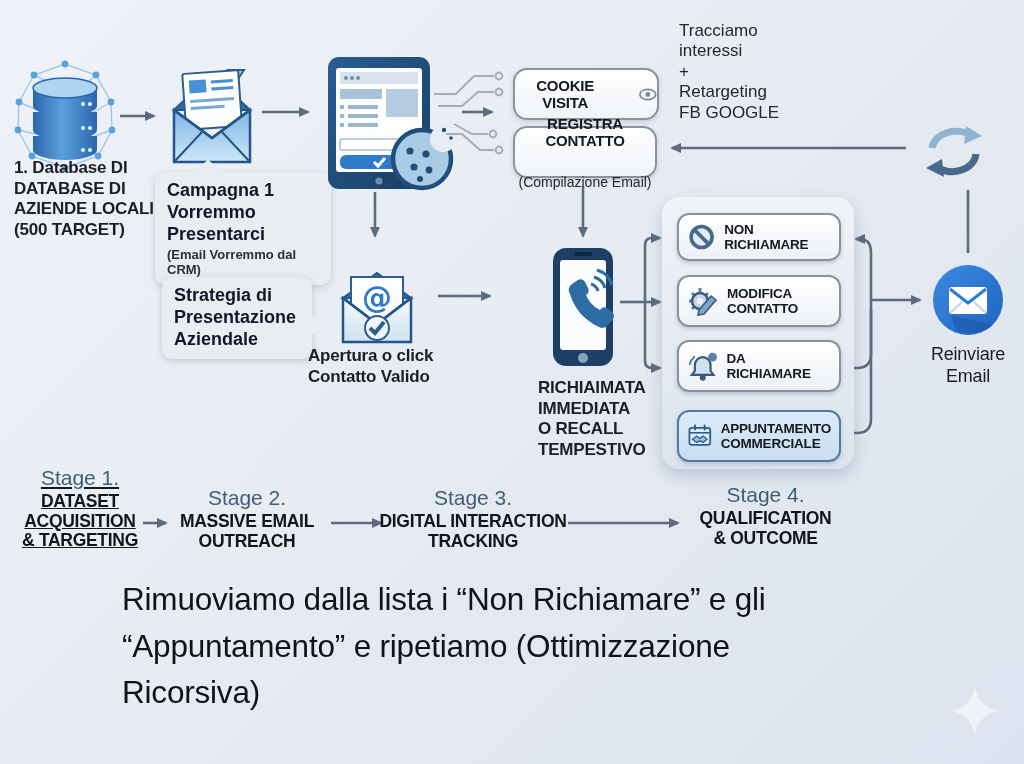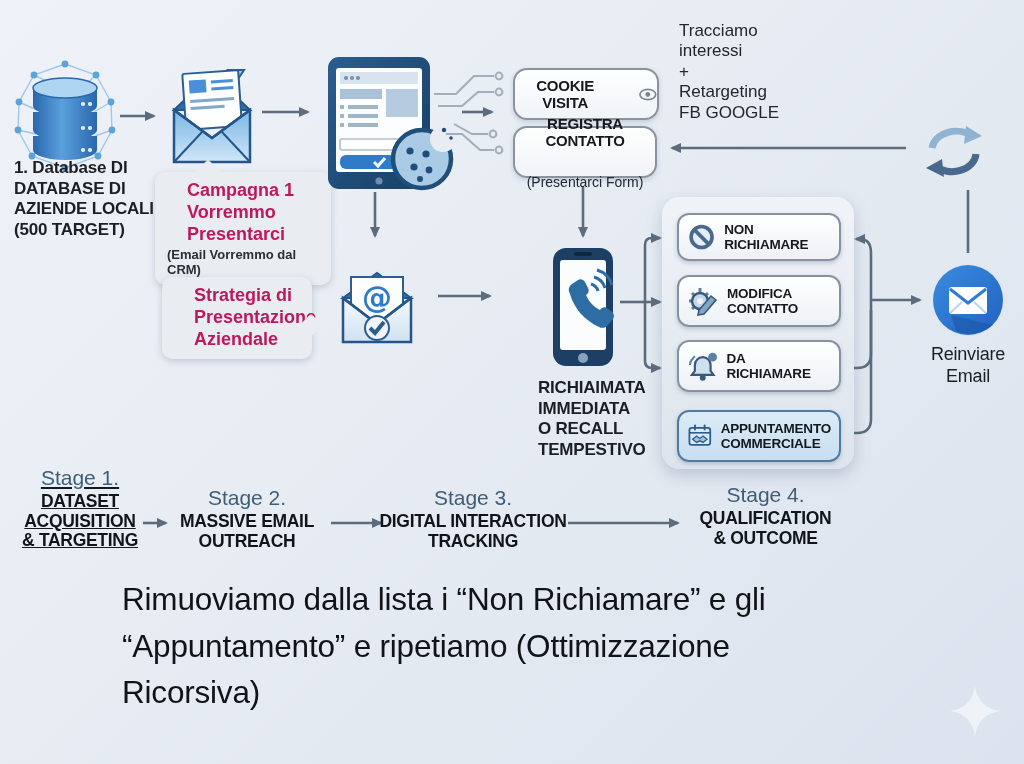--- a/index.html
+++ b/index.html
@@ -10,21 +10,21 @@
     color:#16191d;
   }
   .abs{position:absolute;}
   .pre{white-space:pre-line;}
   .caption{font-weight:bold;font-size:17px;line-height:1.22;color:#1b1e23;letter-spacing:-.2px;}
   .caption-reg{font-weight:normal;font-size:17px;line-height:1.2;color:#23272c;}
   .bubble{
     background:#e9edf2;border-radius:10px;box-shadow:0 2px 7px rgba(110,125,150,.35);
     padding:8px 12px;
   }
-  .bubble .big{font-weight:bold;font-size:18px;line-height:1.22;color:#be185d;margin-left:20px;}
+  .bubble .big{font-weight:bold;font-size:18px;line-height:1.22;color:#0f172a;}
   .bubble .small{font-weight:bold;font-size:13px;color:#2a2e34;margin-top:1px;}
   .tail-top::before{
     content:"";position:absolute;top:-9px;left:44px;width:18px;height:18px;
     background:#e9edf2;transform:rotate(45deg);border-radius:3px;
   }
   .tail-right::before{
     content:"";position:absolute;right:-7px;top:40px;width:16px;height:16px;
     background:#e9edf2;transform:rotate(45deg);border-radius:3px;
   }
   .pill{
@@ -227,21 +227,21 @@
   <div class="abs pill" style="left:513px;top:68px;width:142px;height:48px;flex-direction:row;">
     <span class="t1">COOKIE VISITA</span>
     <svg width="19" height="13" viewBox="0 0 19 13">
       <ellipse cx="9.5" cy="6.5" rx="8.5" ry="5.5" fill="none" stroke="#7a8694" stroke-width="1.8"></ellipse>
       <circle cx="9.5" cy="6.5" r="2.6" fill="#7a8694"></circle>
     </svg>
   </div>
 
   <div class="abs pill" style="left:513px;top:126px;width:140px;height:48px;">
     <span class="t1">REGISTRA CONTATTO</span>
-    <span class="t2">(Presentarci Form)</span>
+    <span class="t2">(Compilazione Email)</span>
   </div>
 
   <div class="abs caption-reg pre" style="left:679px;top:21px;width:140px;">Tracciamo
 interessi
 +
 Retargeting
 FB GOOGLE</div>
 
   <svg class="abs" style="left:920px;top:122px;" width="68" height="60" viewBox="0 0 68 60">
     <path d="M12,26 A24,19 0 0 1 53,15" fill="none" stroke="#8fb3d1" stroke-width="7"></path>
@@ -258,20 +258,22 @@
       </linearGradient>
     </defs>
     <polygon points="7,32 41,7 75,32" fill="#2e6fb0" stroke="#24568a" stroke-width="2"></polygon>
     <rect x="15" y="11" width="52" height="42" fill="#fdfefe" stroke="#2c5d8f" stroke-width="2"></rect>
     <text x="41" y="42" text-anchor="middle" font-family="DejaVu Sans, sans-serif" font-size="30" font-weight="bold" fill="#2f7bc9">@</text>
     <path d="M7,32 L41,58 L75,32 V76 H7 Z" fill="url(#env2)" stroke="#24568a" stroke-width="2.5"></path>
     <path d="M7,32 L41,58 L75,32" fill="none" stroke="#24568a" stroke-width="2.5"></path>
     <circle cx="41" cy="62" r="12" fill="#eef4fa" stroke="#2c5d8f" stroke-width="2"></circle>
     <path d="M34,62 l5,5 9,-11" stroke="#2c5d8f" stroke-width="4" fill="none"></path>
   </svg>
+  <div class="abs caption pre" style="left:308px;top:346px;width:140px;">Apertura o click
+Contatto Valido</div>
 
   <svg class="abs" style="left:543px;top:246px;" width="80" height="122" viewBox="0 0 80 122">
     <rect x="10" y="2" width="60" height="118" rx="13" fill="#1d3f66"></rect>
     <rect x="17" y="14" width="46" height="90" rx="3" fill="#fafcfe"></rect>
     <rect x="31" y="6" width="18" height="4" rx="2" fill="#0f2740"></rect>
     <circle cx="40" cy="112" r="5" fill="#8aa3bc"></circle>
     <path d="M27,48 a7,7 0 0 1 2,-10 l6,-4 a5,5 0 0 1 7,2 l3,6 a5,5 0 0 1 -2,7 c3,7 8,12 14,15 a5,5 0 0 1 7,-2 l5,4 a5,5 0 0 1 1,7 l-5,6 a7,7 0 0 1 -9,2 C41,74 31,62 27,48 Z" fill="#2e6da4"></path>
     <g stroke="#2e6da4" stroke-width="3" fill="none">
       <path d="M48,38 a10,10 0 0 1 7,7"></path>
       <path d="M51,31 a16,16 0 0 1 11,11"></path>

